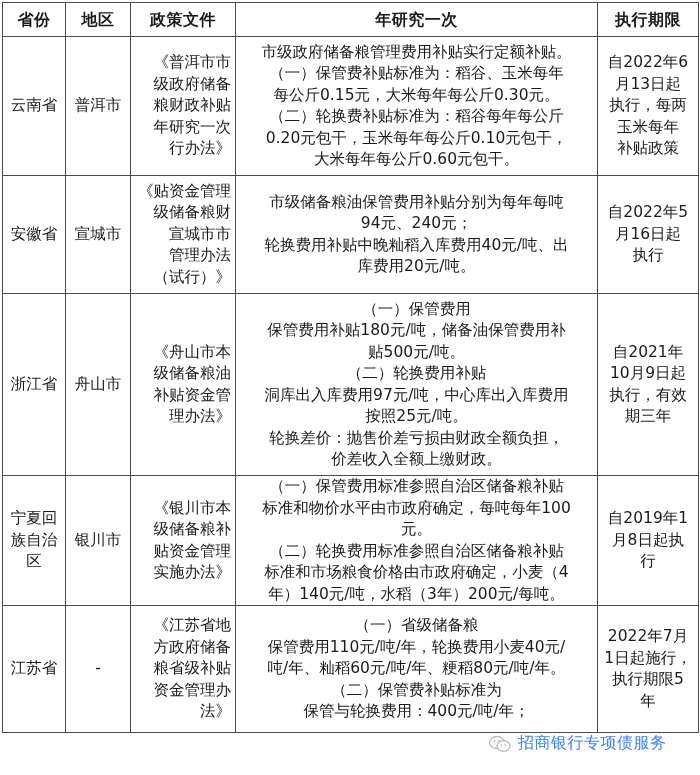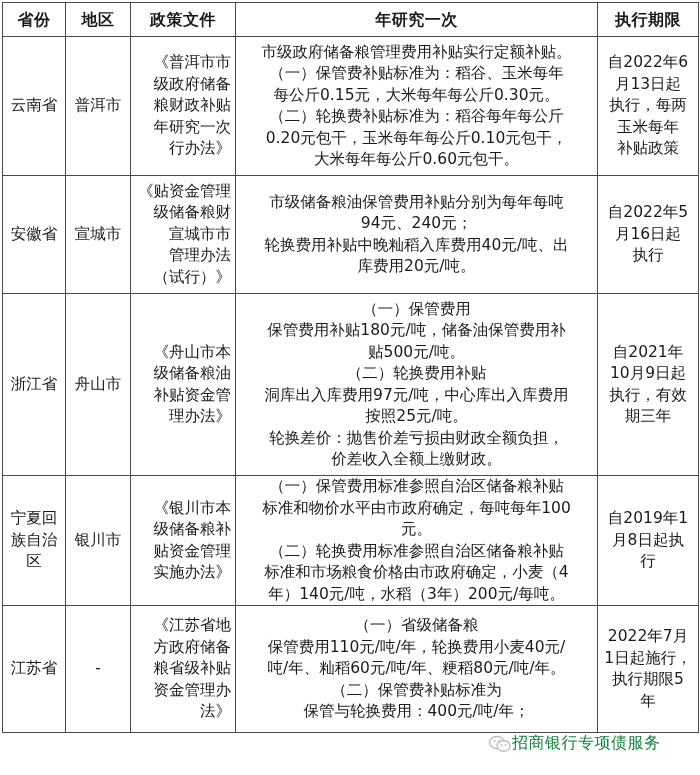--- a/index.html
+++ b/index.html
@@ -26,21 +26,21 @@
     td.c-content { text-align: center; padding: 0 5px 0 6px; }
     td.c-period { text-align: center; padding: 0 3px; margin-left: 42px; }
     .line { display: block; white-space: pre-wrap; }
     tr.r1 td { height: 138px; }
     tr.r2 td { height: 117px; }
     tr.r3 td { height: 181px; }
     tr.r4 td { height: 126px; }
     tr.r5 td { height: 126px; }
     .watermark {
       position: absolute; left: 488px; top: 733px;
-      font-size: 16px; color: #15803d; display: flex; align-items: center; 
+      font-size: 16px; color: #3b82f6; display: flex; align-items: center; gap: 6px;
       letter-spacing: 0.5px;
     }
     .wm-icon { width: 24px; height: 18px; display: inline-block; }
   </style>
 </head>
 <body>
 
 <table class="policy">
   <colgroup>
     <col style="width:63px">

